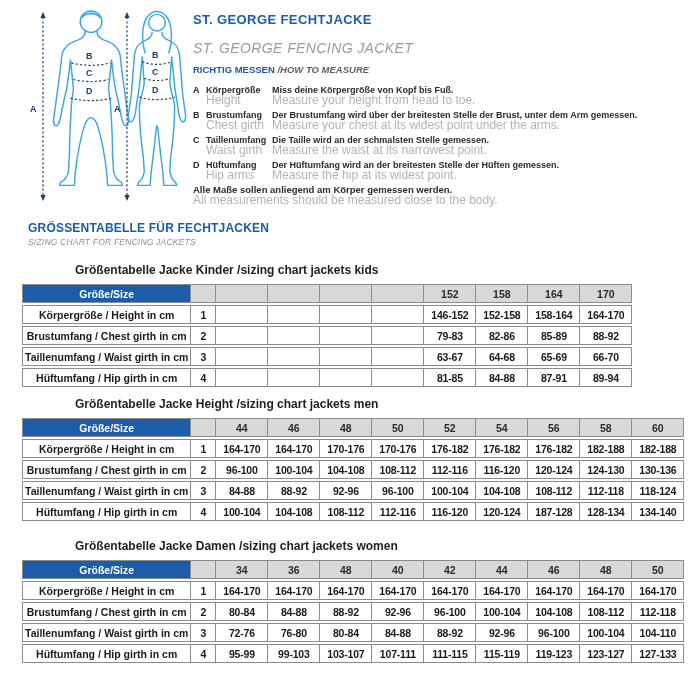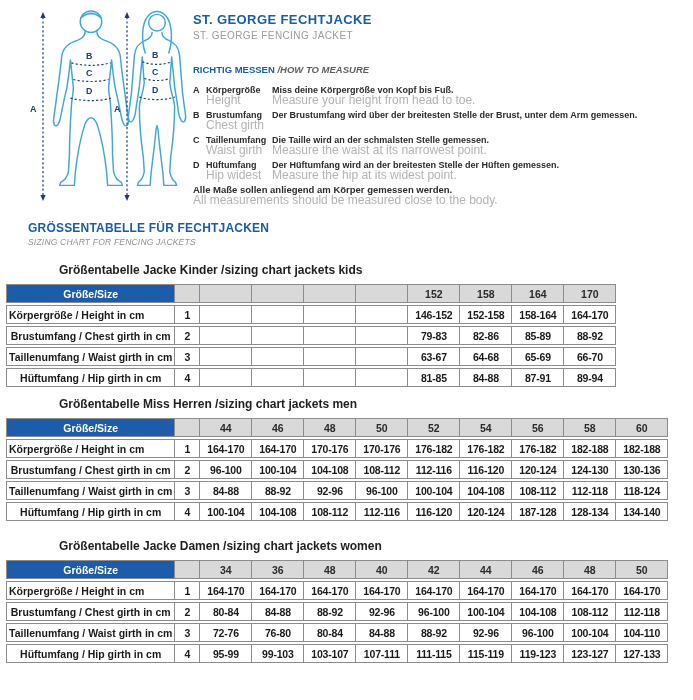--- a/index.html
+++ b/index.html
@@ -8,56 +8,56 @@
     position:relative; width:693px; height:700px; background:#ffffff;
     font-family:"Liberation Sans", sans-serif; color:#1f1f1f; overflow:hidden;
   }
 
   
   .figures { position:absolute; left:18px; top:6px; }
 
   
   .brand { position:absolute; left:193px; top:12px; }
   .brand-title { font-size:13px; font-weight:bold; color:#1a5ca8; letter-spacing:.4px; }
-  .brand-sub { margin-top:3px; font-size:10px; color:#9b9b9b; letter-spacing:.4px; }
+  .brand-sub { margin-top:13px; font-size:14px; font-style:italic; color:#9b9b9b; letter-spacing:.4px; }
 
   
   .measure { position:absolute; left:193px; top:64px; width:492px; }
   .m-head { font-size:9.5px; margin-bottom:10px; }
   .m-head .de { color:#1a5ca8; font-weight:bold; }
   .m-head .en { color:#5f5f5f; font-weight:bold; font-style:italic; }
   .m-item { display:grid; grid-template-columns:13px 66px 1fr; margin-bottom:5px; }
   .m-letter { font-size:9px; font-weight:bold; color:#2b2b2b; }
   .m-de { font-size:9px; font-weight:bold; color:#2b2b2b; line-height:10px; }
   .m-en { font-size:12px; color:#b3b3b3; line-height:9px; margin-top:1px; }
   .m-note { }
   .m-note .m-de { font-size:9.5px; }
 
   
   .sec-head { position:absolute; left:28px; top:221px; }
   .sec-head .de { font-size:12px; font-weight:bold; color:#1a5ca8; letter-spacing:.2px; }
   .sec-head .en { margin-top:2px; font-size:8.5px; font-style:italic; color:#8f8f8f; letter-spacing:.2px; }
 
   
-  .tbl-sec { position:absolute; left:6px; }
+  .tbl-sec { position:absolute; left:22px; }
   .tbl-sec.kids  { top:263px; }
   .tbl-sec.men   { top:397px; }
   .tbl-sec.women { top:539px; }
   .tbl-title { font-size:12px; font-weight:bold; color:#1f1f1f; margin:0 0 5px 53px; }
   table.sizes { border-collapse:separate; border-spacing:0 2px; table-layout:fixed; }
   table.sizes th, table.sizes td {
     height:19px; padding:0 2px; font-size:10.5px; text-align:center;
     border-style:solid; border-color:#8c8c8c; border-width:1px 1px 1px 0;
     overflow:hidden; white-space:nowrap;
   }
   table.sizes tr > th:first-child, table.sizes tr > td:first-child { border-left-width:1px; }
   th.corner { background:#1d5ca8; border-color:#17497f; color:#ffffff; font-weight:bold; font-size:10.5px; }
   th.size-head { background:#d9d9d9; color:#2a2a2a; font-weight:bold; font-size:11px; }
   td.row-label { text-align:left; padding-left:4px; font-weight:bold; color:#1a1a1a; }
-  td.row-label.center { text-align:left; padding-left:2px; }
+  td.row-label.center { text-align:center; padding-left:2px; }
   td.row-num { font-weight:bold; color:#1a1a1a; }
   td.val { font-weight:bold; color:#1a1a1a; letter-spacing:-.2px; }
 
   
   .body-line { fill:none; stroke:#3fa8d9; stroke-width:1.5; stroke-linejoin:round; stroke-linecap:round; }
   .dash-line { fill:none; stroke:#1d3d6b; stroke-width:1.2; stroke-dasharray:2.2 2.2; }
   .fig-label { font-family:"Liberation Sans",sans-serif; font-size:9px; font-weight:bold; fill:#1d3d6b; }
   .arrow { fill:#1d3d6b; }
 </style>
 </head>
@@ -157,40 +157,41 @@
     </div>
 
     <div class="m-item">
       <div class="m-letter">B</div>
       <div>
         <div class="m-de">Brustumfang</div>
         <div class="m-en">Chest girth</div>
       </div>
       <div>
         <div class="m-de">Der Brustumfang wird über der breitesten Stelle der Brust, unter dem Arm gemessen.</div>
+        <div class="m-en">Measure your chest at its widest point under the arms.</div>
       </div>
     </div>
 
     <div class="m-item">
       <div class="m-letter">C</div>
       <div>
         <div class="m-de">Taillenumfang</div>
         <div class="m-en">Waist girth</div>
       </div>
       <div>
         <div class="m-de">Die Taille wird an der schmalsten Stelle gemessen.</div>
         <div class="m-en">Measure the waist at its narrowest point.</div>
       </div>
     </div>
 
     <div class="m-item">
       <div class="m-letter">D</div>
       <div>
         <div class="m-de">Hüftumfang</div>
-        <div class="m-en">Hip widest</div>
+        <div class="m-en">Hip arms</div>
       </div>
       <div>
         <div class="m-de">Der Hüftumfang wird an der breitesten Stelle der Hüften gemessen.</div>
         <div class="m-en">Measure the hip at its widest point.</div>
       </div>
     </div>
 
     <div class="m-note">
       <div class="m-de">Alle Maße sollen anliegend am Körper gemessen werden.</div>
       <div class="m-en">All measurements should be measured close to the body.</div>
@@ -278,21 +279,21 @@
             <td class="val">81-85</td>
             <td class="val">84-88</td>
             <td class="val">87-91</td>
             <td class="val">89-94</td>
           </tr>
         </tbody>
       </table>
   </section>
 
   <section class="tbl-sec men">
-    <div class="tbl-title">Größentabelle Miss Herren /sizing chart jackets men</div>
+    <div class="tbl-title">Größentabelle Jacke Height /sizing chart jackets men</div>
     <table class="sizes">
         <colgroup>
           <col style="width: 146px;">
           <col style="width: 25px;">
           <col style="width: 52px;">
           <col style="width: 52px;">
           <col style="width: 52px;">
           <col style="width: 52px;">
           <col style="width: 52px;">
           <col style="width: 52px;">

